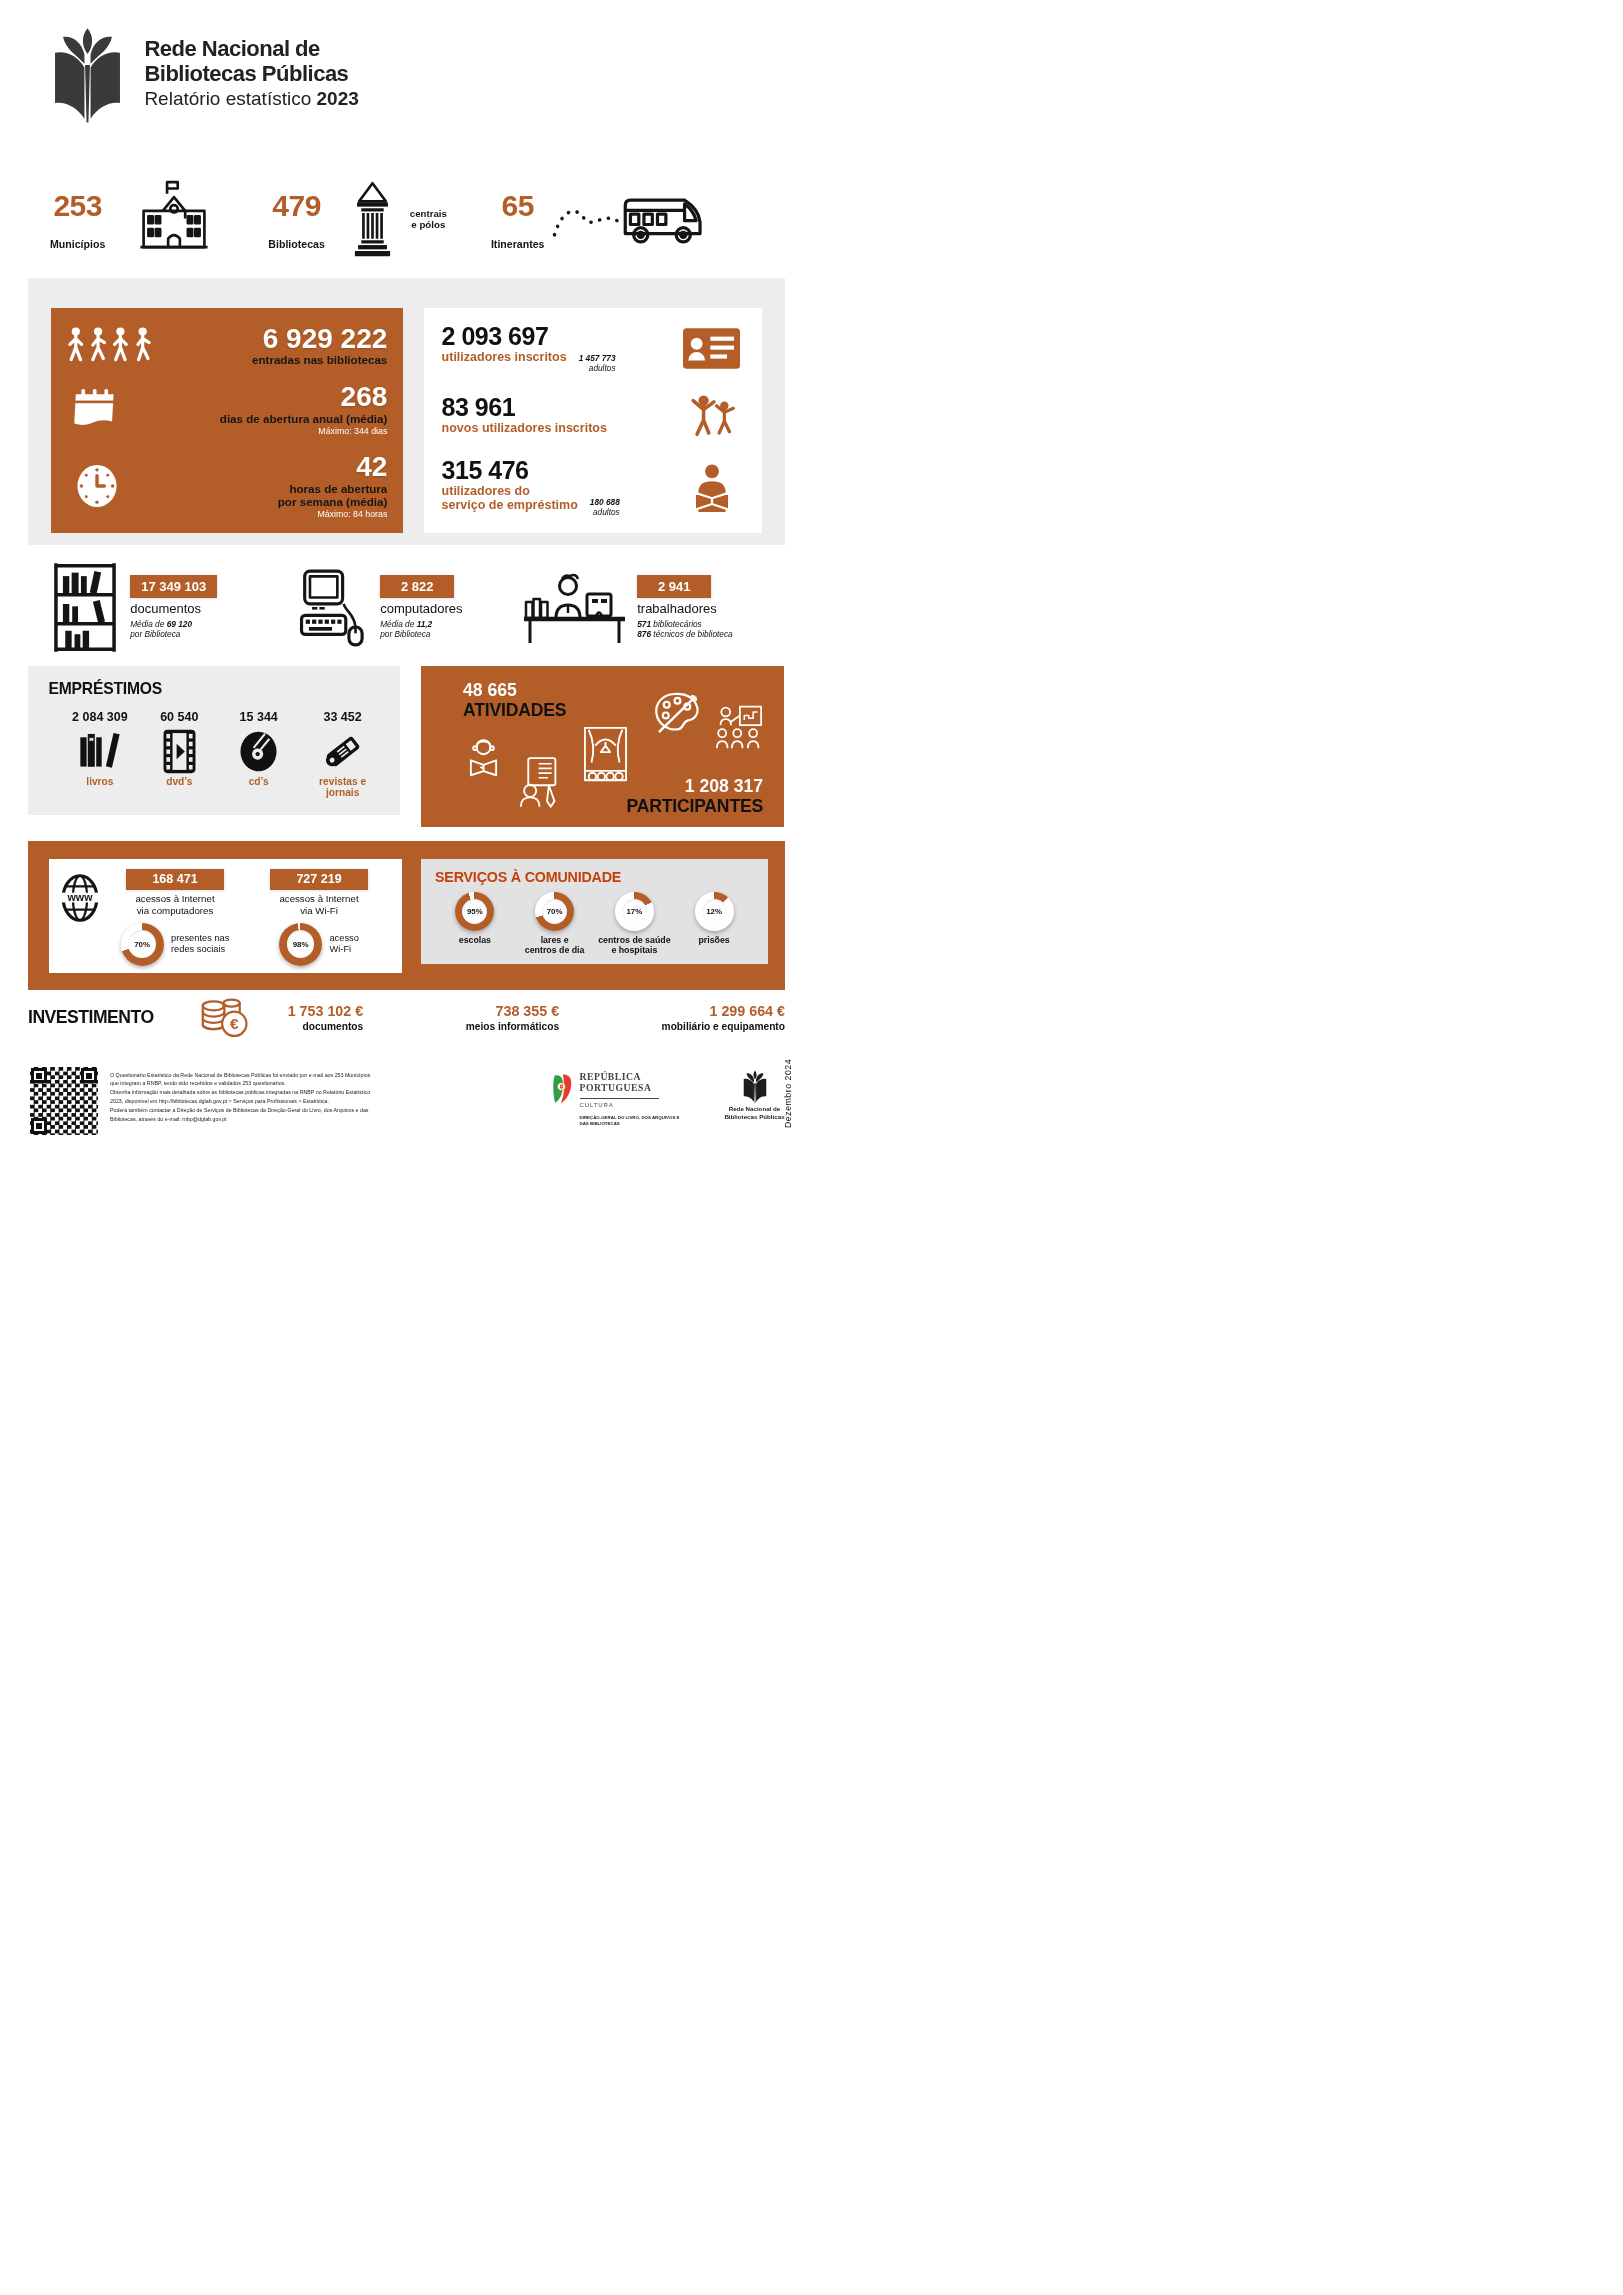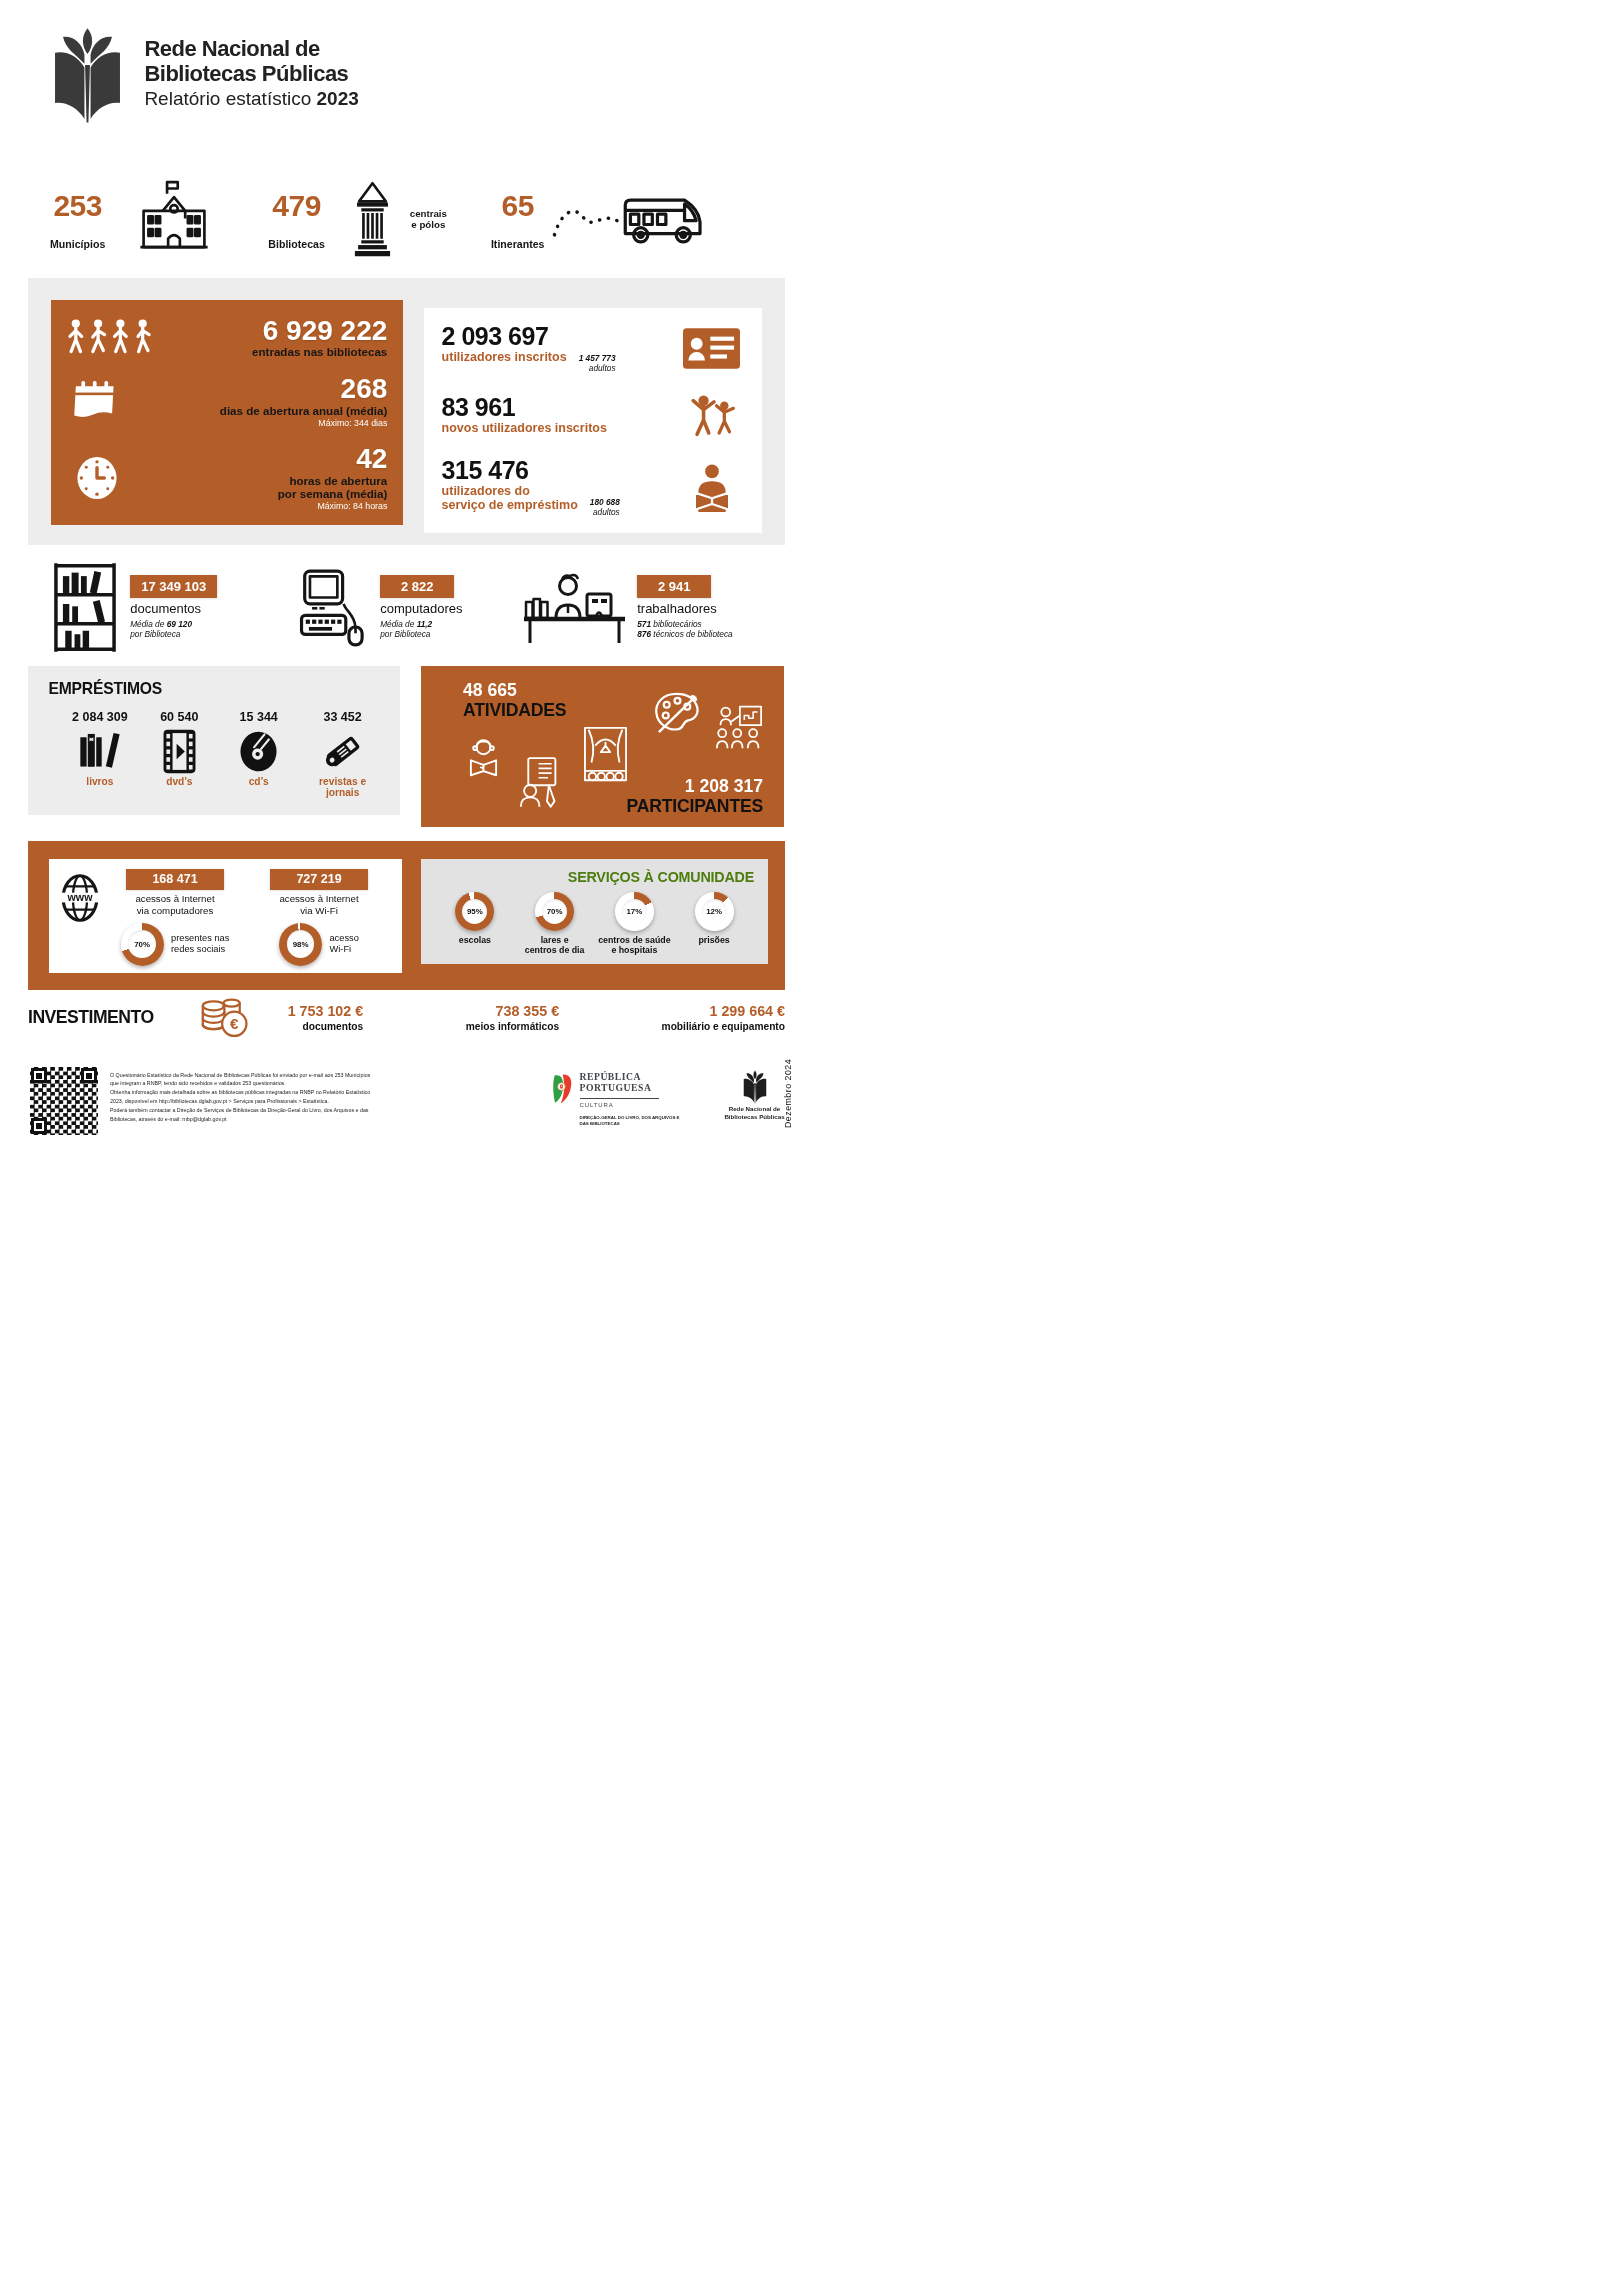--- a/index.html
+++ b/index.html
@@ -17,21 +17,21 @@
   
   .stats-row{position:absolute;top:180px;left:50px;width:713px;display:flex;align-items:center;text-align:center;}
   .stat-num{font-size:30px;font-weight:bold;color:var(--accent,#b35e28);line-height:1;letter-spacing:-0.5px;}
   .stat-label{font-size:10.6px;font-weight:bold;color:var(--ink,#161616);margin-top:17px;}
   .stat-extra{font-size:9.7px;font-weight:bold;line-height:1.1;margin-left:7.4px;align-self:center;}
   .ink-icon{color:#151515;}
 
   
   .band{position:absolute;left:28px;width:757px;background:var(--band,#ededed);}
   .band1{top:278px;height:267px;}
-  .panel-orange{position:absolute;left:23px;top:22px;width:352px;height:225px;background:var(--accent,#b35e28);
+  .panel-orange{position:absolute;left:23px;top:30px;width:352px;height:225px;background:var(--accent,#b35e28);
     box-sizing:border-box;padding:16.7px 15.7px 14px 15.7px;display:flex;flex-direction:column;justify-content:space-between;}
   .orow{display:flex;align-items:center;}
   .oicon{width:93px;flex:0 0 auto;color:#fff;}
   .otext{flex:1;text-align:right;}
   .onum{font-size:28px;font-weight:bold;color:#fff;line-height:1.02;text-shadow:0 1.4px 2.3px rgba(0,0,0,.18);}
   .olabel{font-size:11.6px;font-weight:bold;color:#161616;line-height:1.12;}
   .omax{font-size:8.8px;color:#fff;margin-top:1.4px;}
 
   .panel-white{position:absolute;left:396px;top:30px;width:338px;height:225px;background:#fff;
     box-sizing:border-box;padding:15.7px 17.6px;display:flex;flex-direction:column;justify-content:space-between;}
@@ -86,21 +86,21 @@
 
   .donut{position:relative;border-radius:50%;box-shadow:0 1.9px 4.2px rgba(0,0,0,.3);background:#fff;}
   .donut::after{content:"";position:absolute;inset:18%;background:#fff;border-radius:50%;box-shadow:inset 0 0.9px 2.3px rgba(0,0,0,.12);}
   .donut span{position:absolute;inset:0;display:flex;align-items:center;justify-content:center;
     font-weight:bold;font-size:7.9px;color:#111;z-index:1;}
   .donut.d92{width:43px;height:43px;}
   .donut.d84{width:39px;height:39px;}
 
   .community{position:absolute;left:393px;top:17.6px;width:347px;height:105px;background:var(--box-gray,#e2e2e2);
     box-sizing:border-box;padding:10.2px 14px;}
-  .com-title{font-size:14.3px;font-weight:900;letter-spacing:-0.2px;color:#4d7c0f;text-align:right;}
+  .com-title{font-size:14.3px;font-weight:900;letter-spacing:-0.2px;color:#c2410c;}
   .com-items{display:flex;justify-content:space-between;margin-top:7.4px;}
   .com{text-align:center;width:80px;}
   .com .donut{margin:0 auto;}
   .com-label{font-size:8.8px;font-weight:bold;color:#111;line-height:1.12;margin-top:4.6px;}
 
   
   .invest{position:absolute;top:995px;left:28px;width:757px;display:flex;align-items:center;}
   .inv-title{font-size:17.6px;font-weight:900;letter-spacing:-0.5px;color:#111;}
   .coins-wrap{margin-left:42px;color:var(--accent,#b35e28);}
   .inv-items{flex:1;display:flex;justify-content:space-between;margin-left:37px;}

